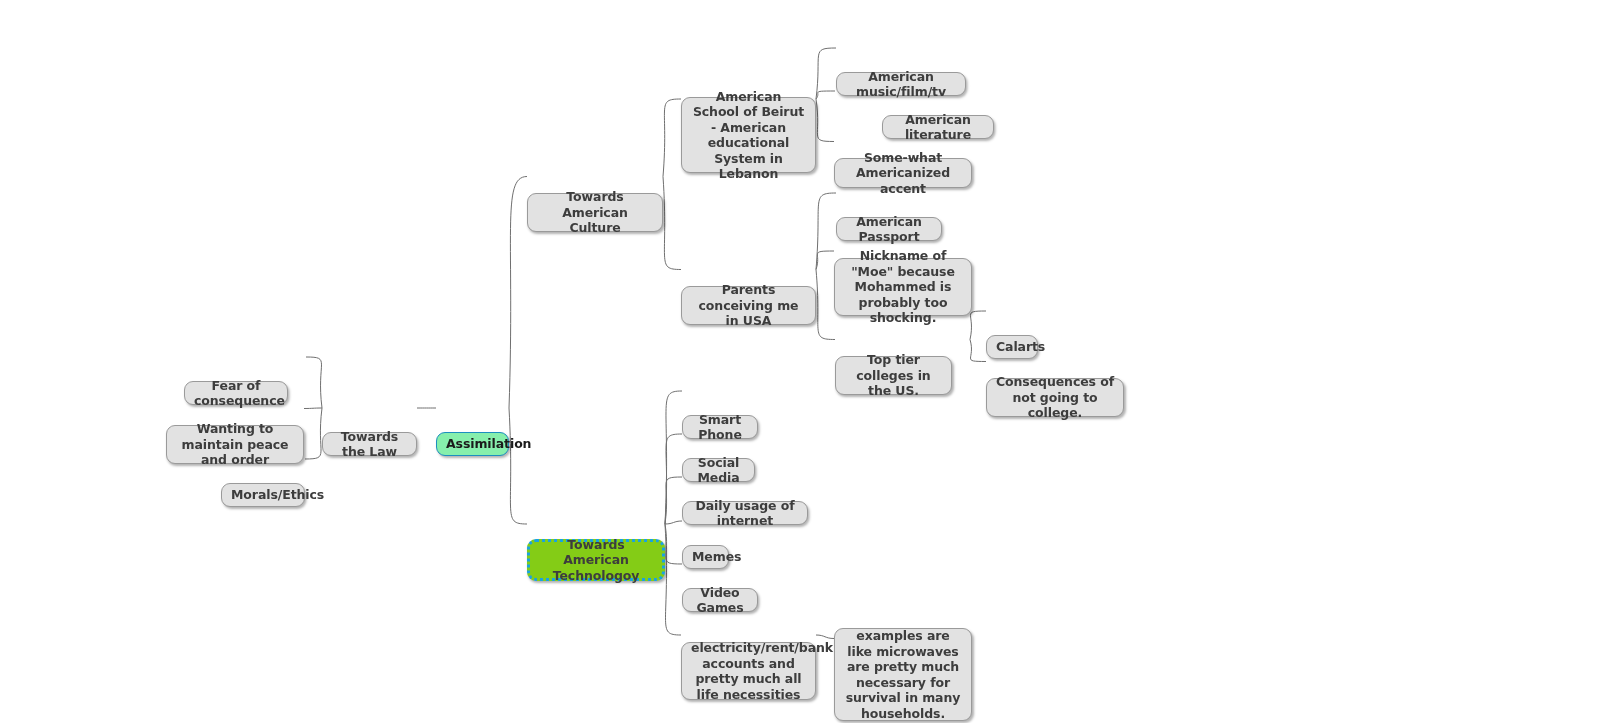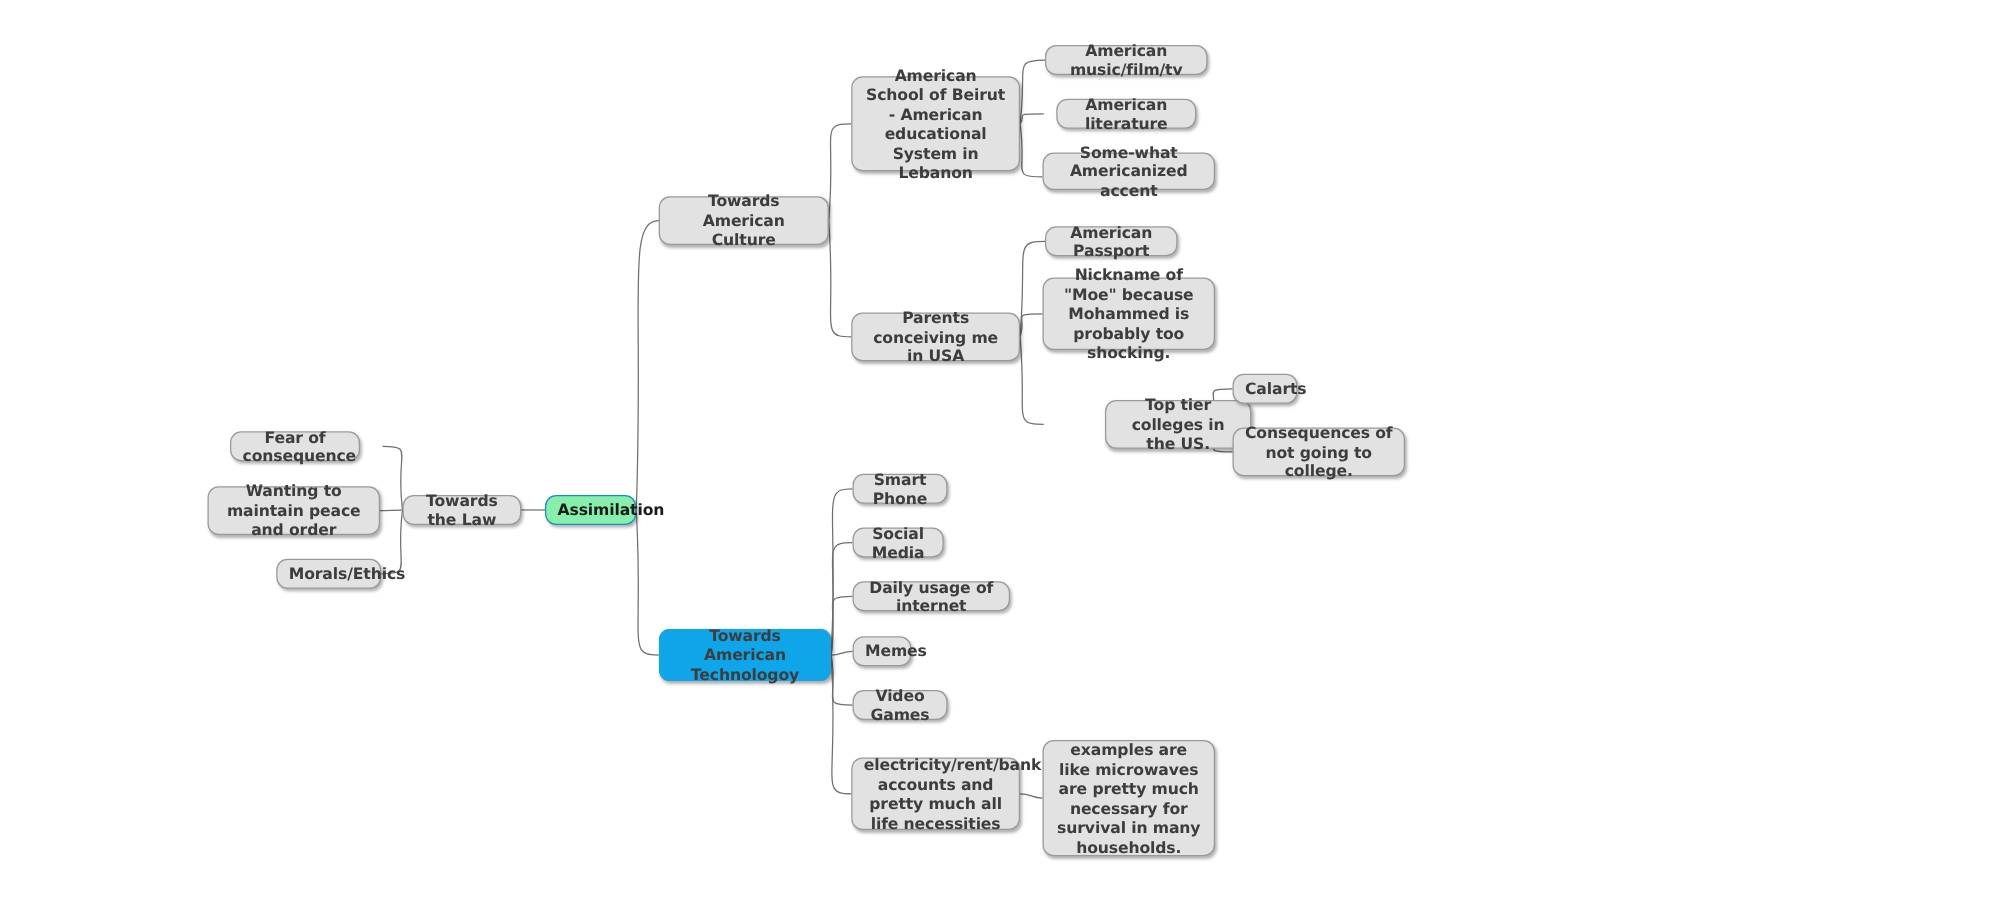--- a/index.html
+++ b/index.html
@@ -36,32 +36,33 @@
     background: #e2e2e2;
     border: 1px solid #9a9a9a;
     border-radius: 9px;
     color: #3d3d3d;
     font-weight: bold;
     font-size: 12.5px;
     line-height: 15.5px;
     letter-spacing: -0.1px;
     padding: 3px 9px;
     box-shadow: 1.5px 2px 2.5px rgba(0,0,0,0.30);
+    margin-top: 36px;
     -webkit-font-smoothing: antialiased;
   }
   .node.root {
     background: #86efac;
     border: 1px solid #1c8fbf;
     color: #1b1b1b;
     border-radius: 9px;
   }
   .node.selected {
     border: 3px dotted #1aa3e0;
     box-shadow: 1.5px 2px 2.5px rgba(0,0,0,0.30);
-    background: #0ea5e9;
+    background: #84cc16;
   }
   .node span {
     display: block;
     width: 100%;
   }
 </style>
 </head>
 <body>
 
 <div id="canvas">
@@ -108,36 +109,36 @@
       </div>
       <div class="node" id="node-towards-american-culture" style="left: 527px; top: 157px; width: 136px; height: 39px;">
         <span>Towards American Culture</span>
       </div>
       <div class="node" id="node-american-school-of-beirut" style="left: 681px; top: 61px; width: 135px; height: 76px; justify-content: center;">
         <span>American School of Beirut - American educational System in Lebanon</span>
       </div>
       <div class="node" id="node-american-music-film-tv" style="left: 836px; top: 36px; width: 130px; height: 24px;">
         <span>American music/film/tv</span>
       </div>
-      <div class="node" id="node-american-literature" style="left: 845px; top: 79px; width: 112px; height: 24px;">
+      <div class="node" id="node-american-literature" style="left: 882px; top: 79px; width: 112px; height: 24px;">
         <span>American literature</span>
       </div>
       <div class="node" id="node-some-what-americanized-accent" style="left: 834px; top: 122px; width: 138px; height: 30px;">
         <span>Some-what Americanized accent</span>
       </div>
       <div class="node" id="node-parents-conceiving-me-in-usa" style="left: 681px; top: 250px; width: 135px; height: 39px; text-align: center;">
         <span>Parents conceiving me in USA</span>
       </div>
       <div class="node" id="node-american-passport" style="left: 836px; top: 181px; width: 106px; height: 24px;">
         <span>American Passport</span>
       </div>
       <div class="node" id="node-nickname-of-moe" style="left: 834px; top: 222px; width: 138px; height: 58px;">
         <span>Nickname of "Moe" because Mohammed is probably too shocking.</span>
       </div>
-      <div class="node" id="node-top-tier-colleges-in-the-us" style="left: 884px; top: 320px; width: 117px; height: 39px;">
+      <div class="node" id="node-top-tier-colleges-in-the-us" style="left: 835px; top: 320px; width: 117px; height: 39px;">
         <span>Top tier colleges in the US.</span>
       </div>
       <div class="node" id="node-calarts" style="left: 986px; top: 299px; width: 52px; height: 24px;">
         <span>Calarts</span>
       </div>
       <div class="node" id="node-consequences-of-not-going-to-college" style="left: 986px; top: 342px; width: 138px; height: 39px;">
         <span>Consequences of not going to college.</span>
       </div>
       <div class="node selected" id="node-towards-american-technologoy" style="left: 527px; top: 503px; width: 138px; height: 42px;">
         <span>Towards American Technologoy</span>

